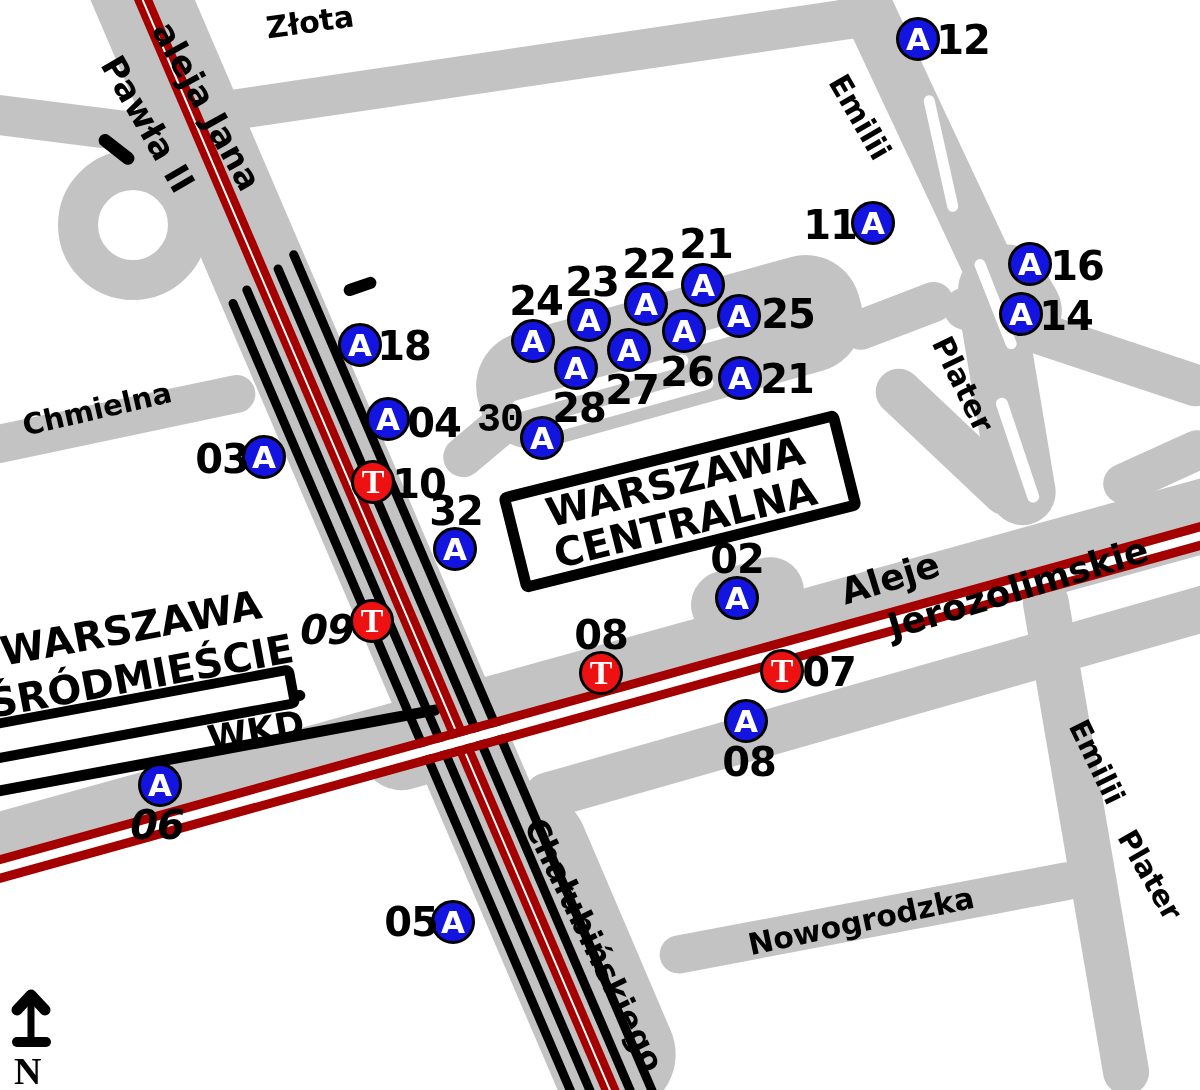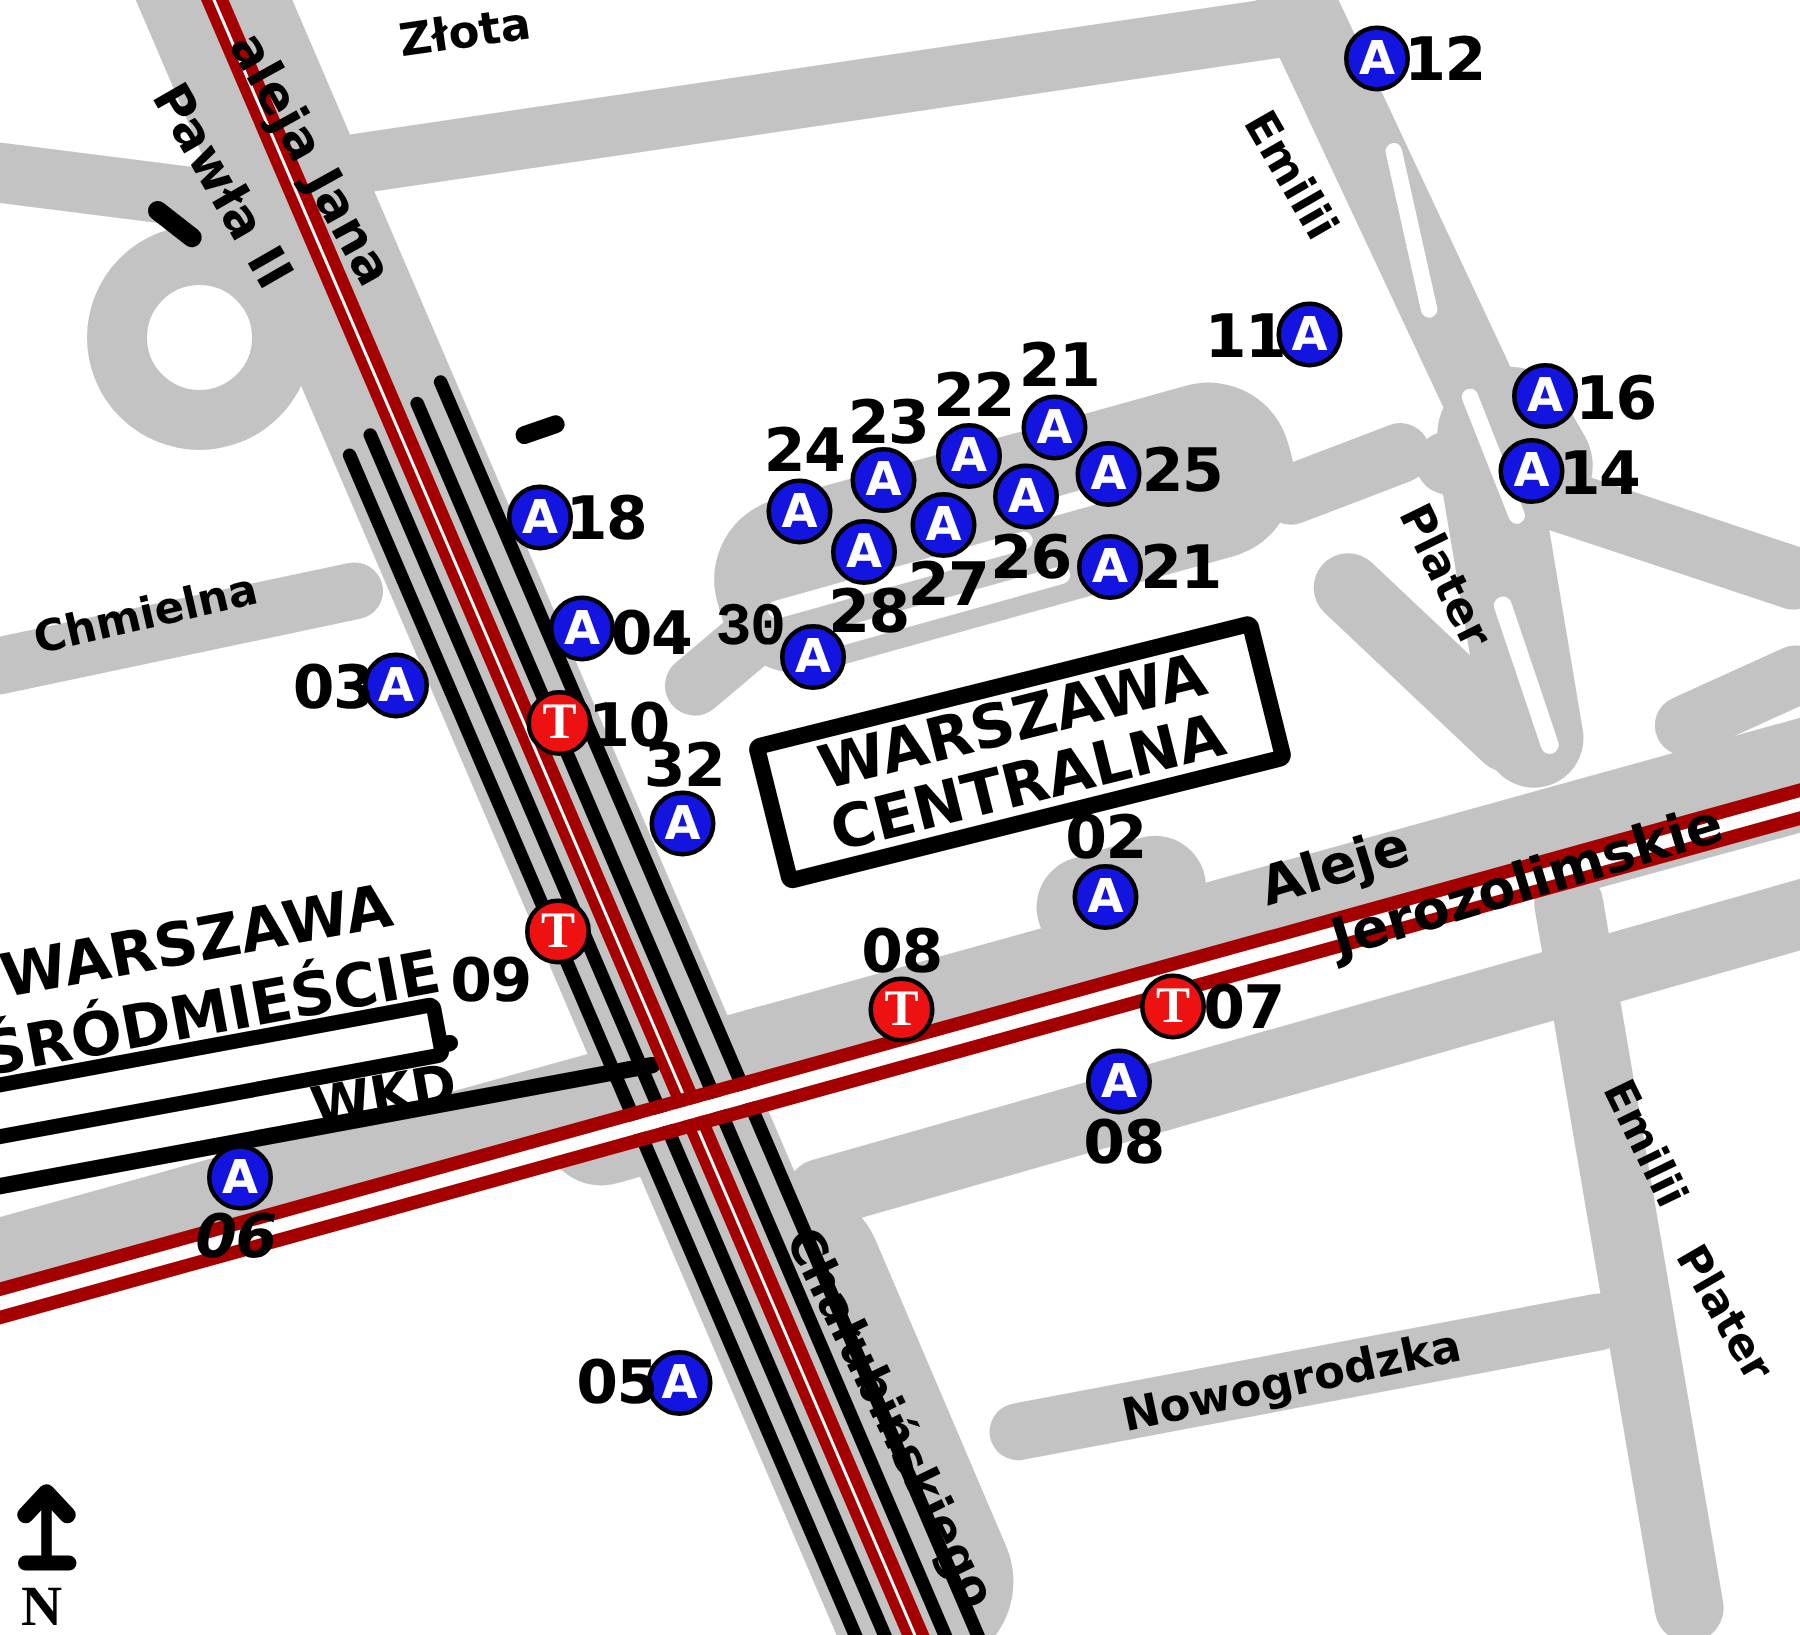--- a/index.html
+++ b/index.html
@@ -166,19 +166,19 @@
       <div class="stopnum" style="left: 737px; top: 559px; text-align: center;">02</div>
       <div class="stop bus" style="left: 724px; top: 699px; background: rgb(20, 20, 224);">A</div>
       <div class="stopnum" style="left: 749px; top: 762px;">08</div>
       <div class="stop bus" style="left: 138px; top: 763px; background: rgb(20, 20, 224);">A</div>
       <div class="stopnum" style="left: 157px; top: 825px; font-style: italic;">06</div>
       <div class="stop bus" style="left: 431px; top: 900px; background: rgb(20, 20, 224);">A</div>
       <div class="stopnum" style="left: 411px; top: 922px;">05</div>
       <div class="stop tram" style="left: 351px; top: 460px; background: rgb(238, 17, 17);">T</div>
       <div class="stopnum" style="left: 419px; top: 484px;">10</div>
       <div class="stop tram" style="left: 350px; top: 599px; background: rgb(238, 17, 17);">T</div>
-      <div class="stopnum" style="left: 327px; top: 654px;">09</div>
+      <div class="stopnum" style="left: 327px; top: 630px; font-style: italic;">09</div>
       <div class="stop tram" style="left: 579px; top: 651px; background: rgb(238, 17, 17);">T</div>
       <div class="stopnum" style="left: 601px; top: 635px;">08</div>
       <div class="stop tram" style="left: 760px; top: 649px; background: rgb(238, 17, 17);">T</div>
       <div class="stopnum" style="left: 829px; top: 672px;">07</div>
     </div>
 </div>
 
 </body></html>

